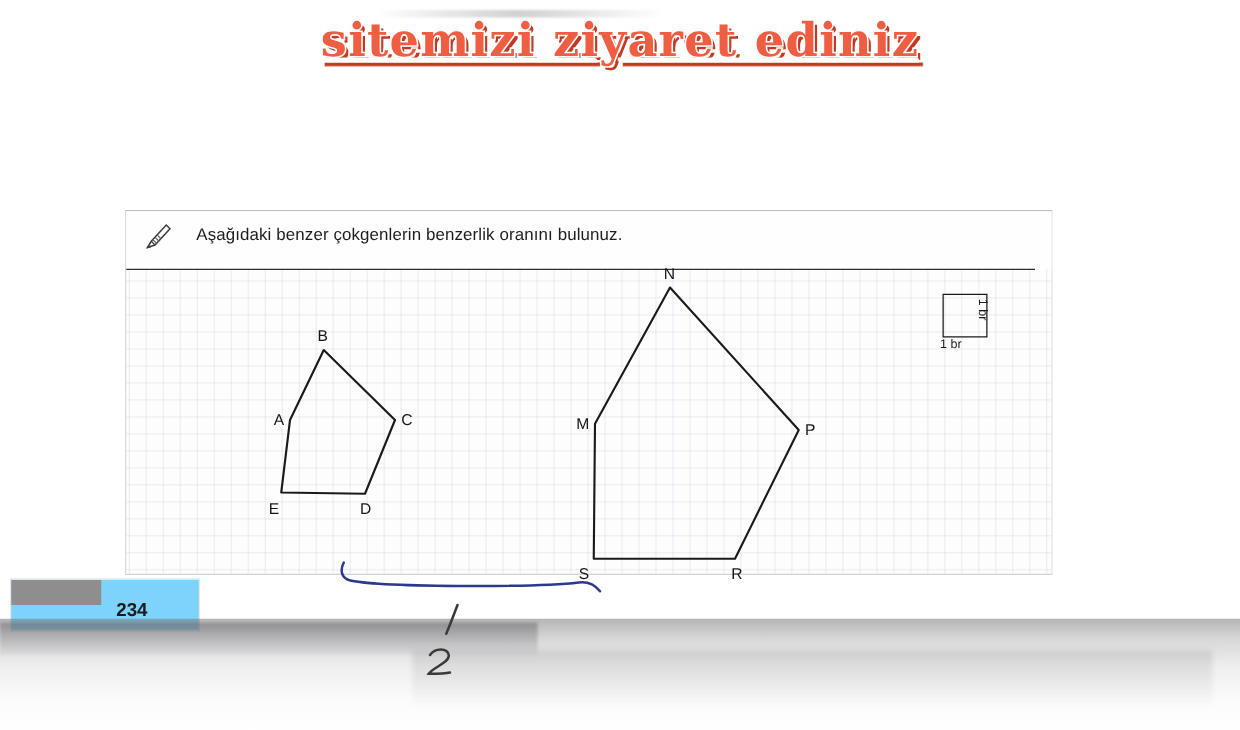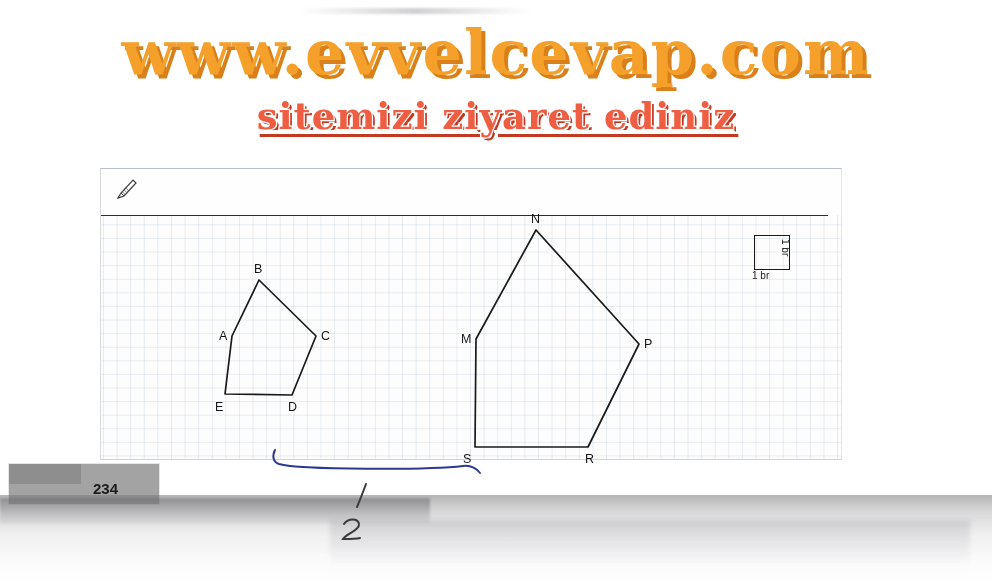--- a/index.html
+++ b/index.html
@@ -174,21 +174,21 @@
     fill: #151515;
   }
 
   
   #pagebar {
     position: absolute;
     left: 8px;
     top: 463px;
     width: 150px;
     height: 40px;
-    background: #a3a3a3;
+    background: #7dd3fc;
     border: 1px solid #e6e6e6;
   }
   #pagebar-grey {
     position: absolute;
     left: 0;
     top: 0;
     width: 72px;
     height: 20px;
     background: #8e8e8e;
   }
@@ -260,20 +260,21 @@
     <div id="ws-header"></div>
     <div id="ws-header-rule"></div>
 
     <svg id="ws-pencil" viewBox="0 0 26 26">
       <path d="M3 21 L9 19 L21 6 L18 3 L6 16 Z" fill="none" stroke="#3b3b3b" stroke-width="1.2"></path>
       <path d="M6 16 L9 19" stroke="#3b3b3b" stroke-width="1"></path>
       <path d="M7.2 14.6 L10.4 17.8 M9 12.8 L12.2 16 M10.8 11 L14 14.2" stroke="#6a6a6a" stroke-width="0.9"></path>
       <path d="M3 21 L5.6 20.2" stroke="#3b3b3b" stroke-width="1.1"></path>
     </svg>
 
+    <div id="ws-instruction">Aşağıdaki benzer çokgenlerin benzerlik oranını bulunuz.</div>
 
     <div id="unit-box"></div>
     <div id="unit-label-bottom">1 br</div>
     <div id="unit-label-right">1 br</div>
 
     <svg id="shapes" viewBox="0 0 740 290">
 
       <polygon points="158,111 215,167 191,226 124,225 131,167" fill="none" stroke="#1a1a1a" stroke-width="1.7" stroke-linejoin="round"></polygon>
       <text class="vlabel" x="153" y="104">B</text>
       <text class="vlabel" x="220" y="171">C</text>
@@ -300,15 +301,14 @@
   <div id="smudge3"></div>
 
   <svg id="pen" viewBox="0 0 992 584">
     <path d="M275,450 C272,456 273,462 279,464 C300,470 430,470 463,466 C471,465 476,468 480,473" fill="none" stroke="#2b3a8f" stroke-width="2" stroke-linecap="round"></path>
     <path d="M366,484 C363,492 360,500 357,507" fill="none" stroke="#3a3a3a" stroke-width="2" stroke-linecap="round"></path>
     <path d="M344,524 C348,518 358,518 359,524 C360,530 346,534 343,539 C348,539 356,539 360,538" fill="none" stroke="#3a3a3a" stroke-width="2" stroke-linecap="round"></path>
   </svg>
 </div>
 
 <div id="watermark">
-  <div id="wm-main">www.evvelcevap.com</div>
   <div id="wm-sub">sitemizi ziyaret ediniz</div>
 </div>
 
 </body></html>

